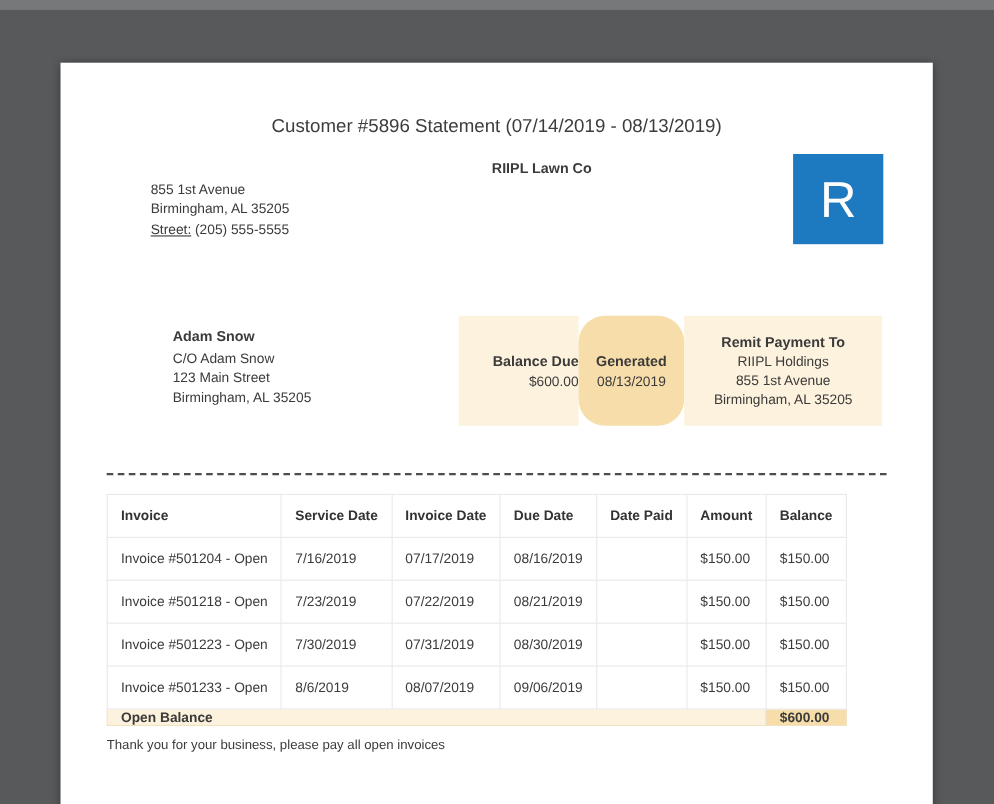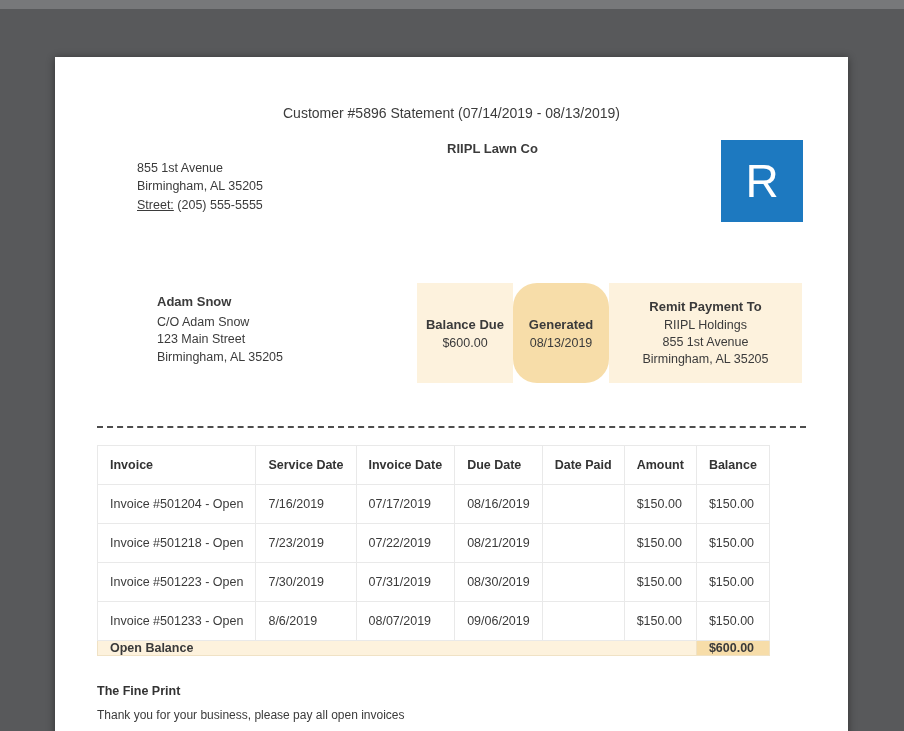--- a/index.html
+++ b/index.html
@@ -22,21 +22,21 @@
     left: 55px; top: 57px;
     width: 793px; height: 1000px;
     background: #ffffff;
     box-shadow: 0 1px 8px rgba(0,0,0,0.45);
     color: #3b3b3b;
     overflow: hidden;
   }
   .title {
     margin: 48px 0 0 0;
     text-align: center;
-    font-size: 14px;
+    font-size: 17px;
     font-weight: 400;
     color: #3c3c3c;
   }
   .company {
     margin: 19px 0 0 82px;
     font-size: 12.5px;
     line-height: 18.5px;
     color: #3b3b3b;
   }
   .company .name { font-weight: bold; font-size: 13px; text-align: center; }
@@ -66,21 +66,21 @@
     line-height: 17.5px;
   }
   .customer .name { font-weight: bold; font-size: 13px; margin-bottom: 3px; }
   .summary { display: flex; width: 385px; height: 100px; }
   .sum-box {
     display: flex; flex-direction: column;
     justify-content: center; text-align: center;
   }
   .sum-label { font-weight: bold; font-size: 13px; margin-bottom: 4px; color: #3a3a3a; }
   .sum-value { font-size: 12.5px; }
-  .box-balance { width: 96px; background: var(--cream-light, #fdf2dd); }
+  .box-balance { width: 109px; background: var(--cream-light, #fdf2dd); text-align: right; }
   .box-generated { width: 96px; background: var(--cream-dark, #f7dda9); border-radius: 24px; }
   .box-remit { flex: 1; background: var(--cream-light, #fdf2dd); line-height: 17px; font-size: 12.5px; }
   .box-remit .sum-label { margin-bottom: 2px; }
   .dashes {
     margin: 43px 42px 0 42px;
     border-top: 2px dashed #4d4d4d;
     height: 0;
   }
   .stmt-table {
     margin: 17px 42px 0 42px;
@@ -231,16 +231,15 @@
         </tr>
       </tbody>
     <tfoot>
       <tr>
         <td colspan="6">Open Balance</td>
         <td class="balance-cell">$600.00</td>
       </tr>
     </tfoot>
   </table>
 
-  <div class="fine-print-heading">The Fine Print</div>
   <div class="fine-print-text">Thank you for your business, please pay all open invoices</div>
 
 </div>
 
 </body></html>

